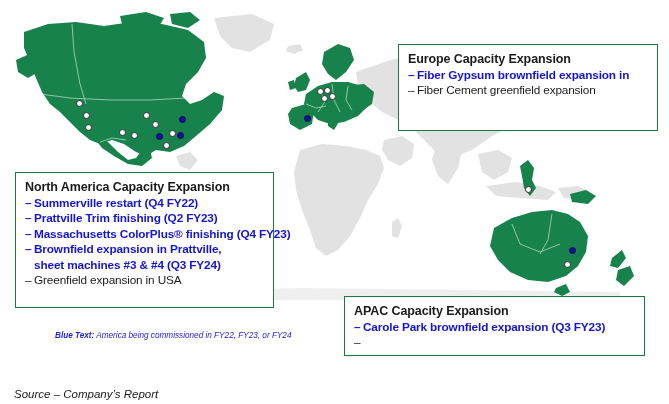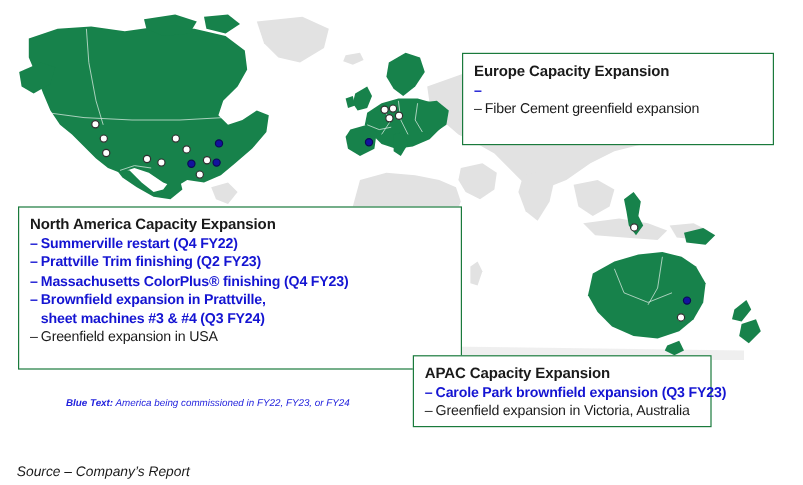--- a/index.html
+++ b/index.html
@@ -58,23 +58,23 @@
   .callout li .dash{
     display:inline-block;
     width:9px;
     flex:0 0 9px;
   }
   .callout li .txt{display:inline-block;}
   .callout li.blue{color:#1414d2;font-weight:bold;}
   .callout li.black{color:#1a1a1a;font-weight:normal;}
   .callout li.cont .dash{visibility:hidden;}
 
-  #box-na{left:15px;top:172px;width:370px;height:136px;}
-  #box-eu{left:385px;top:44px;width:260px;height:77px;}
-  #box-apac{left:344px;top:296px;width:249px;height:60px;}
+  #box-na{left:15px;top:172px;width:259px;height:136px;}
+  #box-eu{left:398px;top:44px;width:260px;height:87px;}
+  #box-apac{left:344px;top:296px;width:301px;height:60px;}
 
   
   #legend{
     position:absolute;left:55px;top:330px;z-index:11;
   }
   #legend .line{
     font-size:8.2px;
     line-height:11px;
     font-style:italic;
     white-space:nowrap;
@@ -241,38 +241,38 @@
           <span class="txt">Greenfield expansion in USA</span>
         </li>
       </ul>
   </div>
 
   <div class="callout" id="box-eu">
     <div class="box-title">Europe Capacity Expansion</div>
     <ul>
         <li class="blue">
           <span class="dash">–</span>
+          <span class="txt">Fiber Gypsum brownfield expansion in</span>
         </li>
         <li class="black">
           <span class="dash">–</span>
           <span class="txt">Fiber Cement greenfield expansion</span>
         </li>
       </ul>
   </div>
 
   <div class="callout" id="box-apac">
     <div class="box-title">APAC Capacity Expansion</div>
     <ul>
         <li class="blue">
           <span class="dash">–</span>
           <span class="txt">Carole Park brownfield expansion (Q3 FY23)</span>
         </li>
         <li class="black">
           <span class="dash">–</span>
-          <span class="txt">Greenfield expansion in Victoria, Australia</span>
         </li>
       </ul>
   </div>
 
   <div id="legend">
     <div class="line blue">
       <span class="lbl">Blue Text:</span><span> America being commissioned in FY22, FY23, or FY24</span>
     </div>
   </div>
 

